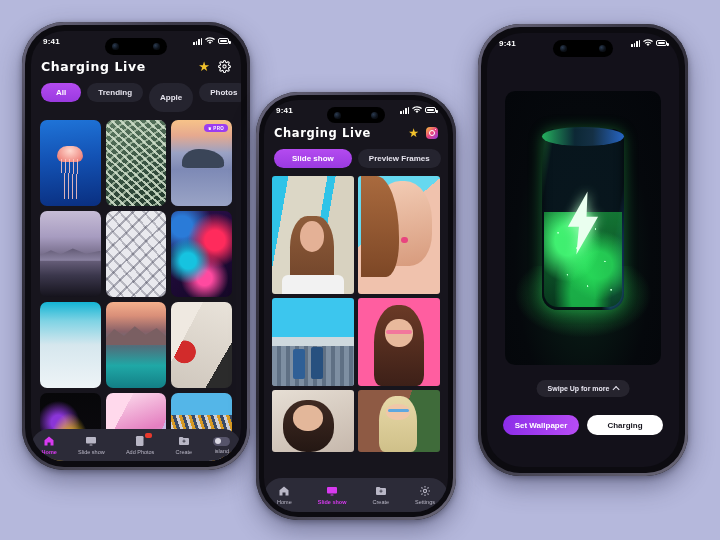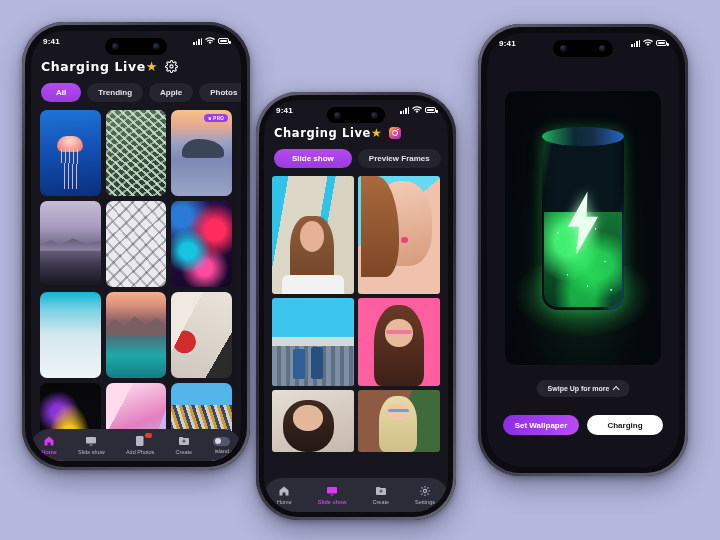--- a/index.html
+++ b/index.html
@@ -31,21 +31,21 @@
   .batt::after { content:""; position:absolute; left:1px; top:1px; bottom:1px; right:1px; background:#fff; border-radius:1px;}
   .batt::before { content:""; position:absolute; right:-2.5px; top:1.5px; width:1.5px; height:3px; background:#fff; border-radius:0 1px 1px 0;}
 
   .notch { position:absolute; left:50%; transform:translateX(-50%); top:7px;
            background:#000; border-radius:11px; z-index:7;
            display:flex; align-items:center; justify-content:space-between; }
   .notch .cam { width:7px; height:7px; border-radius:50%;
                 background:radial-gradient(circle at 35% 35%, #2a3a50 0%, #0b0f16 60%); }
 
   
-  .appbar { display:flex; align-items:center; }
+  .appbar { display:flex; align-items:center; justify-content:space-between; }
   .apptitle { color:#fff; font-weight:bold; letter-spacing:.6px;
               font-family:"DejaVu Sans", sans-serif; }
   .ic { display:inline-flex; align-items:center; justify-content:center; }
 
   .chiprow { display:flex; gap:6px; }
   .chip { border-radius:999px; color:#e6e4ee; background:#25242f;
           display:flex; align-items:center; justify-content:center;
           font-weight:bold; white-space:nowrap; }
   .chip.on { background:linear-gradient(180deg,#b44bf0,#9a3ae0); color:#fff; }
 
@@ -116,21 +116,21 @@
         <svg width="13" height="13" viewBox="0 0 24 24" fill="none" stroke="#fff" stroke-width="2">
           <circle cx="12" cy="12" r="3"></circle>
           <path d="M19.4 15a1.7 1.7 0 0 0 .3 1.9l.1.1a2 2 0 1 1-2.8 2.8l-.1-.1a1.7 1.7 0 0 0-1.9-.3 1.7 1.7 0 0 0-1 1.5V21a2 2 0 1 1-4 0v-.1a1.7 1.7 0 0 0-1.1-1.5 1.7 1.7 0 0 0-1.9.3l-.1.1a2 2 0 1 1-2.8-2.8l.1-.1a1.7 1.7 0 0 0 .3-1.9 1.7 1.7 0 0 0-1.5-1H3a2 2 0 1 1 0-4h.1a1.7 1.7 0 0 0 1.5-1.1 1.7 1.7 0 0 0-.3-1.9l-.1-.1a2 2 0 1 1 2.8-2.8l.1.1a1.7 1.7 0 0 0 1.9.3H9a1.7 1.7 0 0 0 1-1.5V3a2 2 0 1 1 4 0v.1a1.7 1.7 0 0 0 1 1.5 1.7 1.7 0 0 0 1.9-.3l.1-.1a2 2 0 1 1 2.8 2.8l-.1.1a1.7 1.7 0 0 0-.3 1.9V9a1.7 1.7 0 0 0 1.5 1H21a2 2 0 1 1 0 4h-.1a1.7 1.7 0 0 0-1.5 1z"></path>
         </svg>
       </div>
     </div>
 
     <div class="chiprow" style="margin:9px 0 0 10px;">
       <div class="chip on" style="height:19px; padding:0 15px; font-size:8px;">All</div>
       <div class="chip" style="height:19px; padding:0 11px; font-size:8px;">Trending</div>
-      <div class="chip" style="height:19px; padding:0 11px; font-size:8px;">Apple</div>
+      <div class="chip" style="height:29px; padding:0 11px; font-size:8px;">Apple</div>
       <div class="chip" style="height:19px; padding:0 11px; font-size:8px;">Photos</div>
     </div>
 
     <div class="grid" style="grid-template-columns:repeat(3,1fr); margin:8px 9px 0 9px;">
 
       <div class="thumb" style="height:86px;
         background:linear-gradient(175deg,#1f74d8 0%,#1352b4 45%,#0a2f80 100%);">
         <div style="position:absolute;left:50%;top:30%;transform:translateX(-50%);width:26px;height:16px;border-radius:13px 13px 8px 8px;background:radial-gradient(ellipse at 50% 30%,#ffd9cf,#f08e86 70%,#d8625f);"></div>
         <div style="position:absolute;left:50%;top:45%;transform:translateX(-50%);width:18px;height:40px;background:
           repeating-linear-gradient(92deg,rgba(255,200,195,.85) 0 1px,transparent 1px 4px);"></div>

